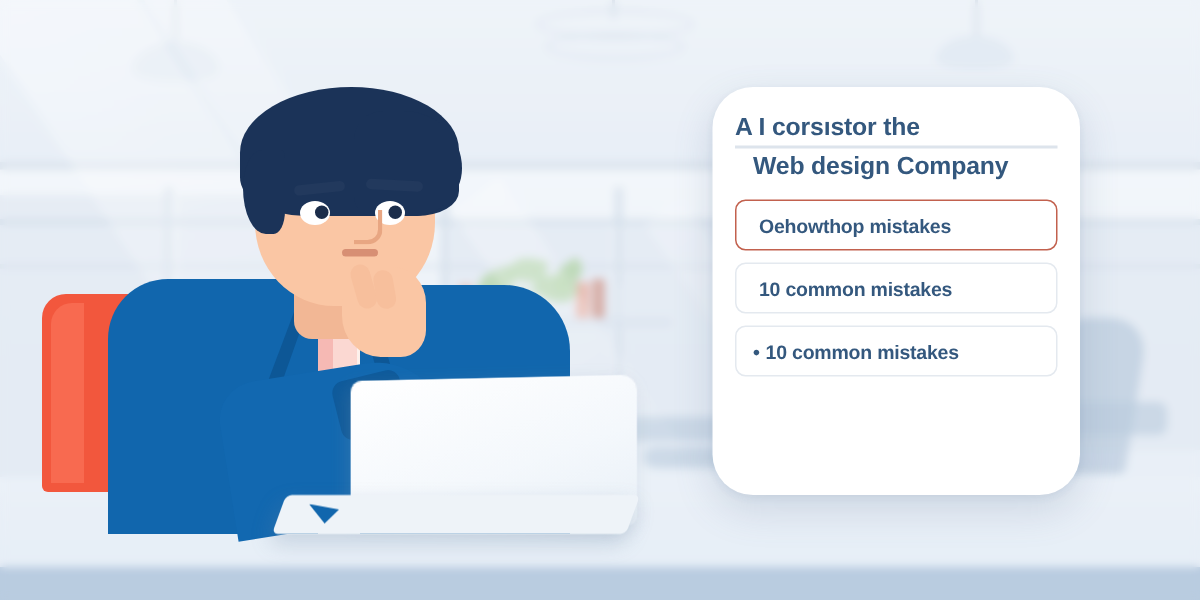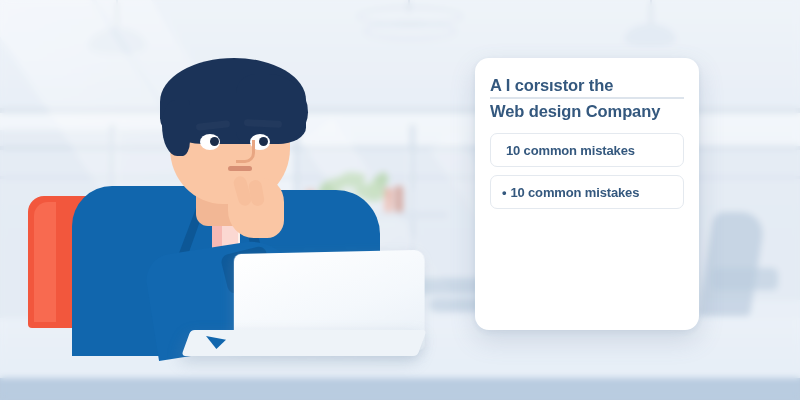--- a/index.html
+++ b/index.html
@@ -344,24 +344,24 @@
     left: 206px; top: 336px;
     width: 20px; height: 13px;
     background: #1166ad;
     clip-path: polygon(0 0, 100% 28%, 52% 100%);
   }
 
   
   #card {
     position: absolute;
     left: 475px; top: 58px;
-    width: 224px;
+    width: 245px;
     height: 272px;
     background: #ffffff;
-    border-radius: 14px;
+    border-radius: 27px;
     box-shadow: 0 10px 26px rgba(88,115,150,.20), 0 2px 6px rgba(88,115,150,.10);
     z-index: 6;
     box-sizing: border-box;
     padding: 17px 15px 15px 15px;
   }
 
   .card-heading {
     color: #34587e;
     font-size: 16.5px;
     font-weight: bold;
@@ -369,21 +369,21 @@
     letter-spacing: -0.1px;
   }
   .heading-line1 { display: block; }
   .heading-rule {
     display: block;
     height: 2px;
     background: #dde4ec;
     margin: 1px 0 2px 0;
     width: 100%;
   }
-  .heading-line2 { display: block; }
+  .heading-line2 { display: block; margin-left: 12px; }
 
   .option-list {
     margin-top: 11px;
     display: flex;
     flex-direction: column;
     gap: 8px;
   }
   .option {
     box-sizing: border-box;
     height: 34px;
@@ -516,20 +516,24 @@
   </div>
 
   <div id="card">
     <div class="card-heading">
       <span class="heading-line1">A I corsıstor the</span>
       <span class="heading-rule"></span>
       <span class="heading-line2">Web design Company</span>
     </div>
 
     <div class="option-list">
+      <div class="option selected">
+        <span class="bullet"></span>
+        <span>Oehowthop mistakes</span>
+      </div>
       <div class="option">
         <span class="bullet"></span>
         <span>10 common mistakes</span>
       </div>
       <div class="option">
         <span class="bullet">•</span>
         <span>10 common mistakes</span>
       </div>
     </div>
   </div>

